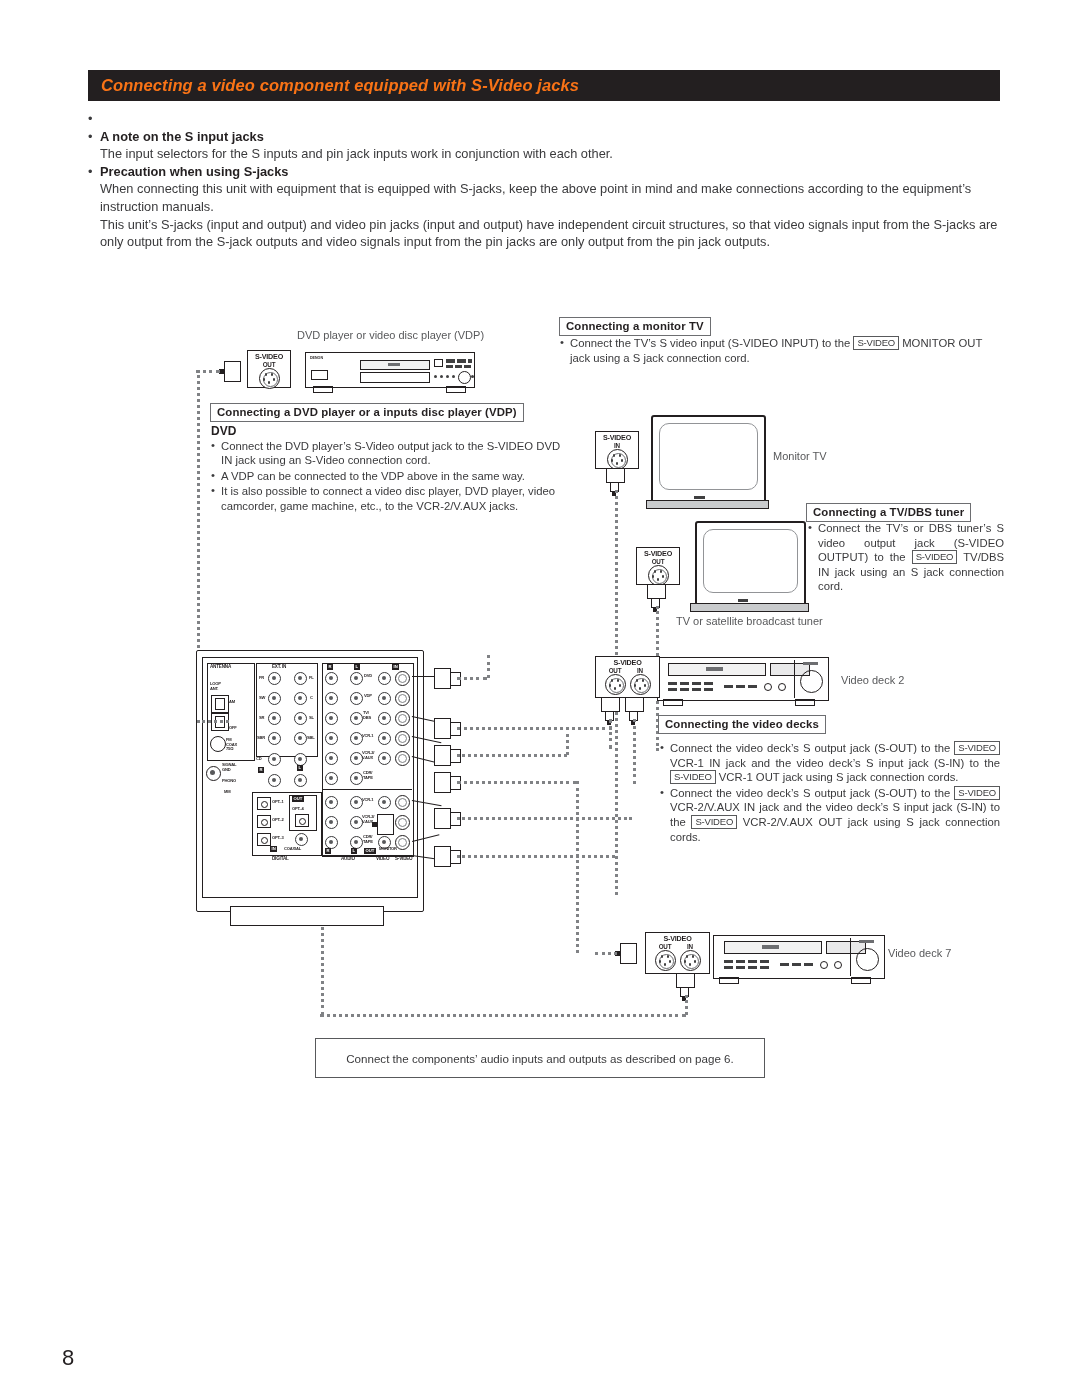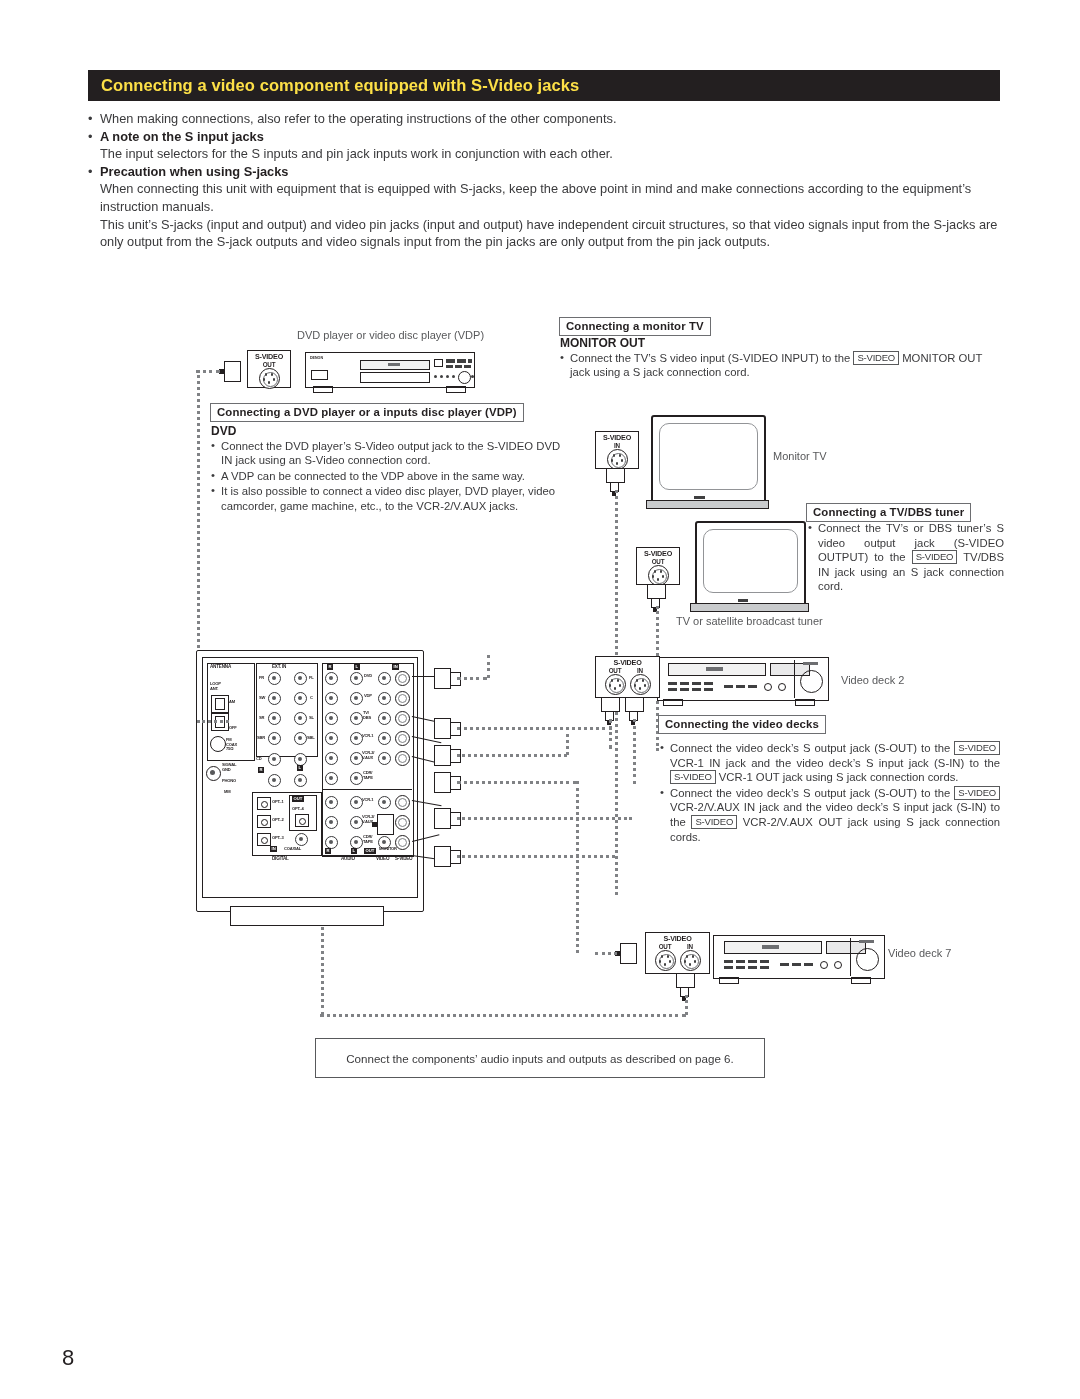--- a/index.html
+++ b/index.html
@@ -2,21 +2,21 @@
 <html><head>
 <meta charset="utf-8">
 <style>
   html,body{margin:0;padding:0;background:#fff;}
   body{width:1080px;height:1399px;position:relative;
        font-family:"Liberation Sans",sans-serif;color:#231f20;overflow:hidden;}
 
   
   .hdr-bar{position:absolute;left:88px;top:70px;width:912px;height:31px;
            background:#231f20;display:flex;align-items:center;}
-  .hdr-bar span{color:#fde047;font-size:16.5px;font-weight:bold;padding-left:13px;letter-spacing:.1px;}
+  .hdr-bar span{color:#f97316;font-size:16.5px;font-weight:bold;padding-left:13px;letter-spacing:.1px;font-style:italic;}
 
   
   .intro{position:absolute;left:88px;top:110px;width:916px;font-size:12.8px;line-height:17.6px;color:#3a3a3c;}
   .intro .b{display:flex;}
   .intro .bullet{width:12px;flex:0 0 12px;}
   .intro .bold{font-weight:bold;color:#231f20;}
   .intro p{margin:0;}
   .intro .ind{margin-left:12px;}
 
   
@@ -97,21 +97,20 @@
 </head>
 <body>
 
 <div class="hdr-bar">
   <span>Connecting a video component equipped with S-Video jacks</span>
 </div>
 
 <div class="intro">
   <div class="b">
     <span class="bullet">•</span>
-    <p>When making connections, also refer to the operating instructions of the other components.</p>
   </div>
   <div class="b">
     <span class="bullet">•</span>
     <p class="bold">A note on the S input jacks</p>
   </div>
   <p class="ind">The input selectors for the S inputs and pin jack inputs work in conjunction with each other.</p>
   <div class="b">
     <span class="bullet">•</span>
     <p class="bold">Precaution when using S-jacks</p>
   </div>
@@ -169,21 +168,20 @@
   <div class="hd">DVD</div>
   <ul>
     <li>Connect the DVD player’s S-Video output jack to the S-VIDEO DVD IN jack using an S-Video connection cord.</li>
     <li>A VDP can be connected to the VDP above in the same way.</li>
     <li>It is also possible to connect a video disc player, DVD player, video camcorder, game machine, etc., to the VCR-2/V.AUX jacks.</li>
   </ul>
 </div>
 
 <div class="cbox" style="left:559px;top:317px;">Connecting a monitor TV</div>
 <div class="ctext" style="left:560px;top:336px;width:440px;">
-  <div class="hd">MONITOR OUT</div>
   <ul>
       <li>
     <span>Connect the TV’s S video input (S-VIDEO INPUT) to the</span>
     <span class="tag">S-VIDEO</span>
     <span>MONITOR OUT jack using a S jack connection cord.</span>
   </li>
     </ul>
 </div>
 
 <div class="scr" style="left:651px;top:415px;width:111px;height:87px;">

